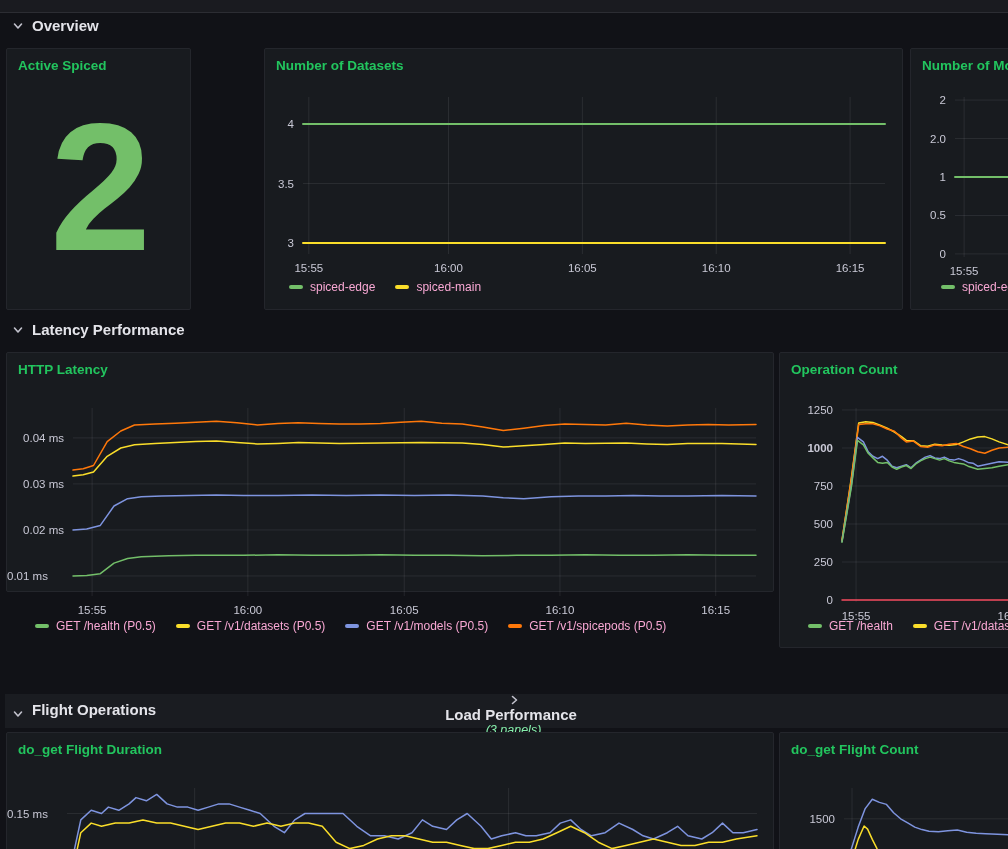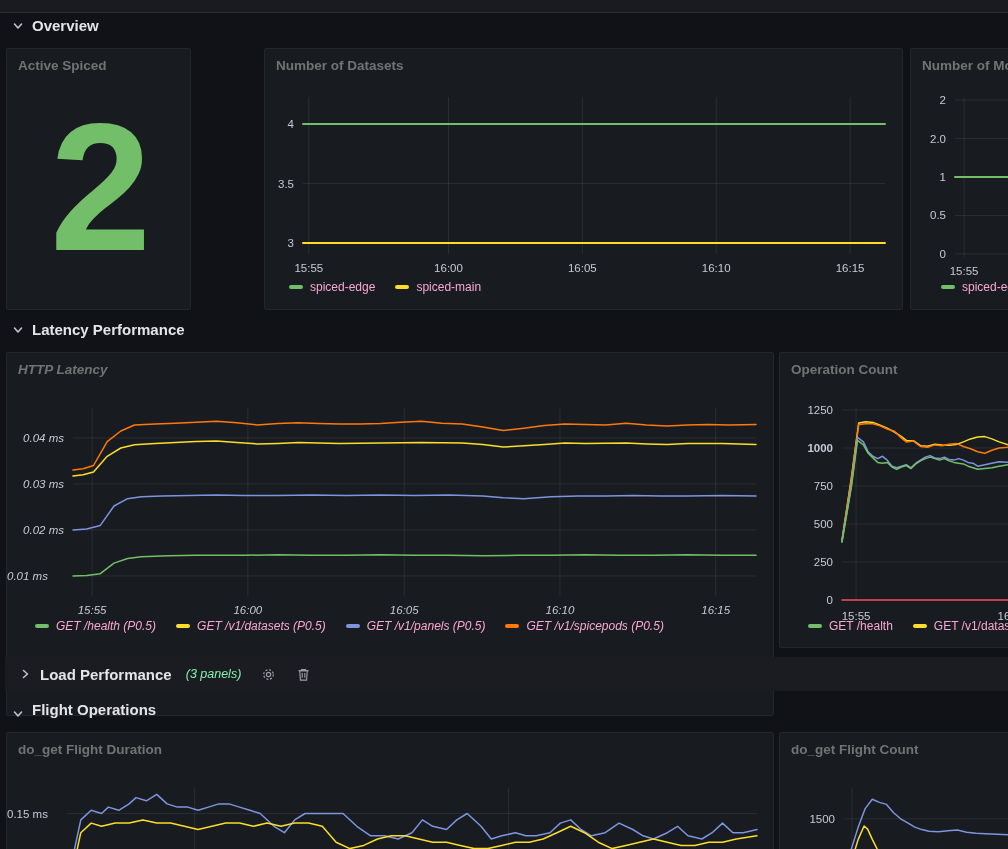--- a/index.html
+++ b/index.html
@@ -24,21 +24,21 @@
   .row-highlight .sec-title{color:#e4e4ea;font-size:15px;font-weight:700;margin-left:9px;}
   .panel-count{font-style:italic;font-size:12.5px;color:#86efac;margin-left:14px;}
   .icon-btn{margin-left:20px;display:inline-flex;align-items:center;color:#9d9da6;cursor:pointer;}
   .icon-btn svg{width:15px;height:15px;}
   .panel{
     position:absolute;background:#181b1f;border:1px solid #24262c;
     border-radius:2px;box-sizing:border-box;
   }
   .panel-title{
     position:absolute;left:11px;top:9px;font-size:13.5px;font-weight:700;
-    color:#737373;z-index:2;white-space:nowrap;cursor:pointer;
+    color:#22c55e;z-index:2;white-space:nowrap;cursor:pointer;
   }
   .chart{position:absolute;left:0;top:0;right:0;bottom:0;}
   .chart svg{position:absolute;left:0;top:0;}
   .axis-label{position:absolute;font-size:11.5px;color:#c9c9d6;line-height:14px;white-space:nowrap;}
   .legend{
     position:absolute;display:flex;gap:20px;align-items:center;
     font-size:12px;color:#f9a8d4;white-space:nowrap;z-index:2;
   }
   .legend-item{display:flex;align-items:center;gap:7px;cursor:pointer;}
   .swatch{width:14px;height:4px;border-radius:2px;display:inline-block;flex:0 0 auto;}
@@ -128,21 +128,21 @@
     </div>
 </div>
 
 <div class="section-header" style="left:12px;top:320px;">
   <svg class="chev" viewBox="0 0 12 12">
       <path d="M2.5 4l3.5 4 3.5-4" stroke="currentColor" stroke-width="1.6" fill="none" stroke-linecap="round" stroke-linejoin="round"></path>
     </svg>
   <span>Latency Performance</span>
 </div>
 
-<div class="panel" style="left:6px;top:352px;width:768px;height:364px;font-style:italic;">
+<div class="panel" style="left:6px;top:352px;width:768px;height:240px;">
   <div class="panel-title">HTTP Latency</div>
   <div class="chart">
       <svg width="766" height="294">
         <line x1="85.124" y1="55" x2="85.124" y2="243" stroke="rgba(204,204,220,0.10)" stroke-width="1"></line>
         <line x1="240.848" y1="55" x2="240.848" y2="243" stroke="rgba(204,204,220,0.10)" stroke-width="1"></line>
         <line x1="397.255" y1="55" x2="397.255" y2="243" stroke="rgba(204,204,220,0.10)" stroke-width="1"></line>
         <line x1="552.979" y1="55" x2="552.979" y2="243" stroke="rgba(204,204,220,0.10)" stroke-width="1"></line>
         <line x1="708.703" y1="55" x2="708.703" y2="243" stroke="rgba(204,204,220,0.10)" stroke-width="1"></line>
         <line x1="66" y1="84.91432068543452" x2="749" y2="84.91432068543452" stroke="rgba(204,204,220,0.10)" stroke-width="1"></line>
         <line x1="66" y1="130.93635250917993" x2="749" y2="130.93635250917993" stroke="rgba(204,204,220,0.10)" stroke-width="1"></line>
@@ -167,21 +167,21 @@
       <span class="legend-item">
         <span class="swatch" style="background: rgb(115, 191, 105);"></span>
         <span>GET /health (P0.5)</span>
       </span>
       <span class="legend-item">
         <span class="swatch" style="background: rgb(250, 222, 42);"></span>
         <span>GET /v1/datasets (P0.5)</span>
       </span>
       <span class="legend-item">
         <span class="swatch" style="background: rgb(126, 148, 223);"></span>
-        <span>GET /v1/panels (P0.5)</span>
+        <span>GET /v1/models (P0.5)</span>
       </span>
       <span class="legend-item">
         <span class="swatch" style="background: rgb(255, 120, 10);"></span>
         <span>GET /v1/spicepods (P0.5)</span>
       </span>
     </div>
 </div>
 
 <div class="panel" style="left:779px;top:352px;width:310px;height:296px;">
   <div class="panel-title">Operation Count</div>
@@ -215,21 +215,21 @@
         <span class="swatch" style="background: rgb(115, 191, 105);"></span>
         <span>GET /health</span>
       </span>
       <span class="legend-item">
         <span class="swatch" style="background: rgb(250, 222, 42);"></span>
         <span>GET /v1/datasets</span>
       </span>
     </div>
 </div>
 
-<div class="row-highlight" style="top:657px;">
+<div class="row-highlight" style="top:694px;flex-direction:column;">
   <svg class="chev" style="margin-left:14px;" viewBox="0 0 12 12">
       <path d="M4.5 2.5l4 3.5-4 3.5" stroke="currentColor" stroke-width="1.6" fill="none" stroke-linecap="round" stroke-linejoin="round"></path>
     </svg>
   <span class="sec-title">Load Performance</span>
   <span class="panel-count">(3 panels)</span>
   <span class="icon-btn">
     <svg viewBox="0 0 16 16" fill="none" stroke="currentColor" stroke-width="1.3">
       <circle cx="8" cy="8" r="2.3"></circle>
       <circle cx="8" cy="8" r="5.1" stroke-dasharray="2.2 1.8"></circle>
     </svg>

